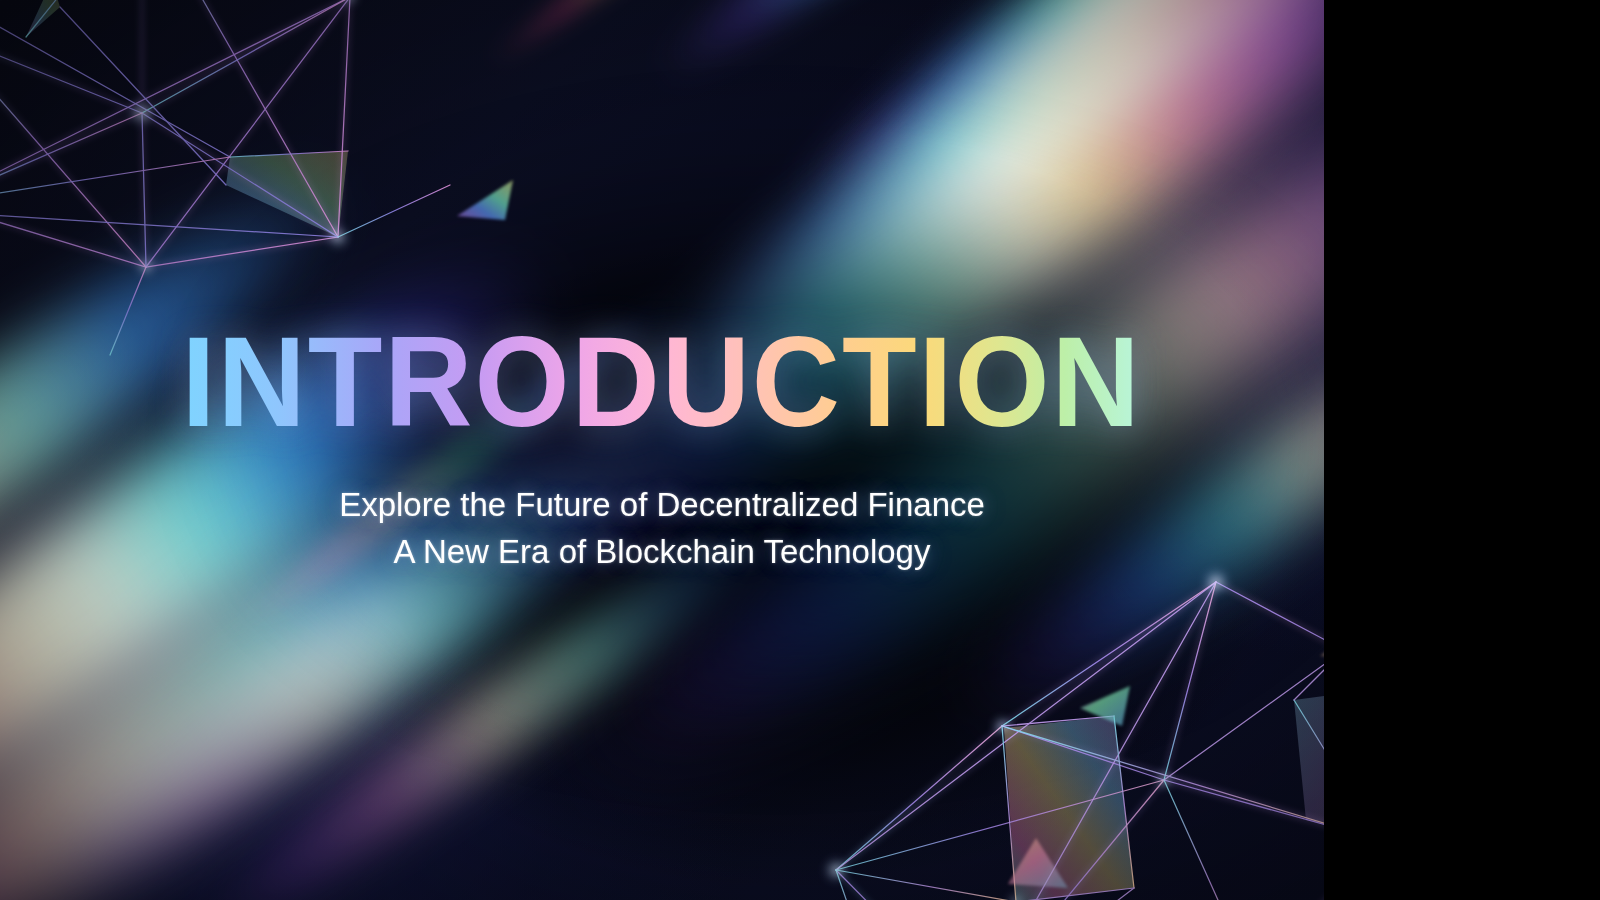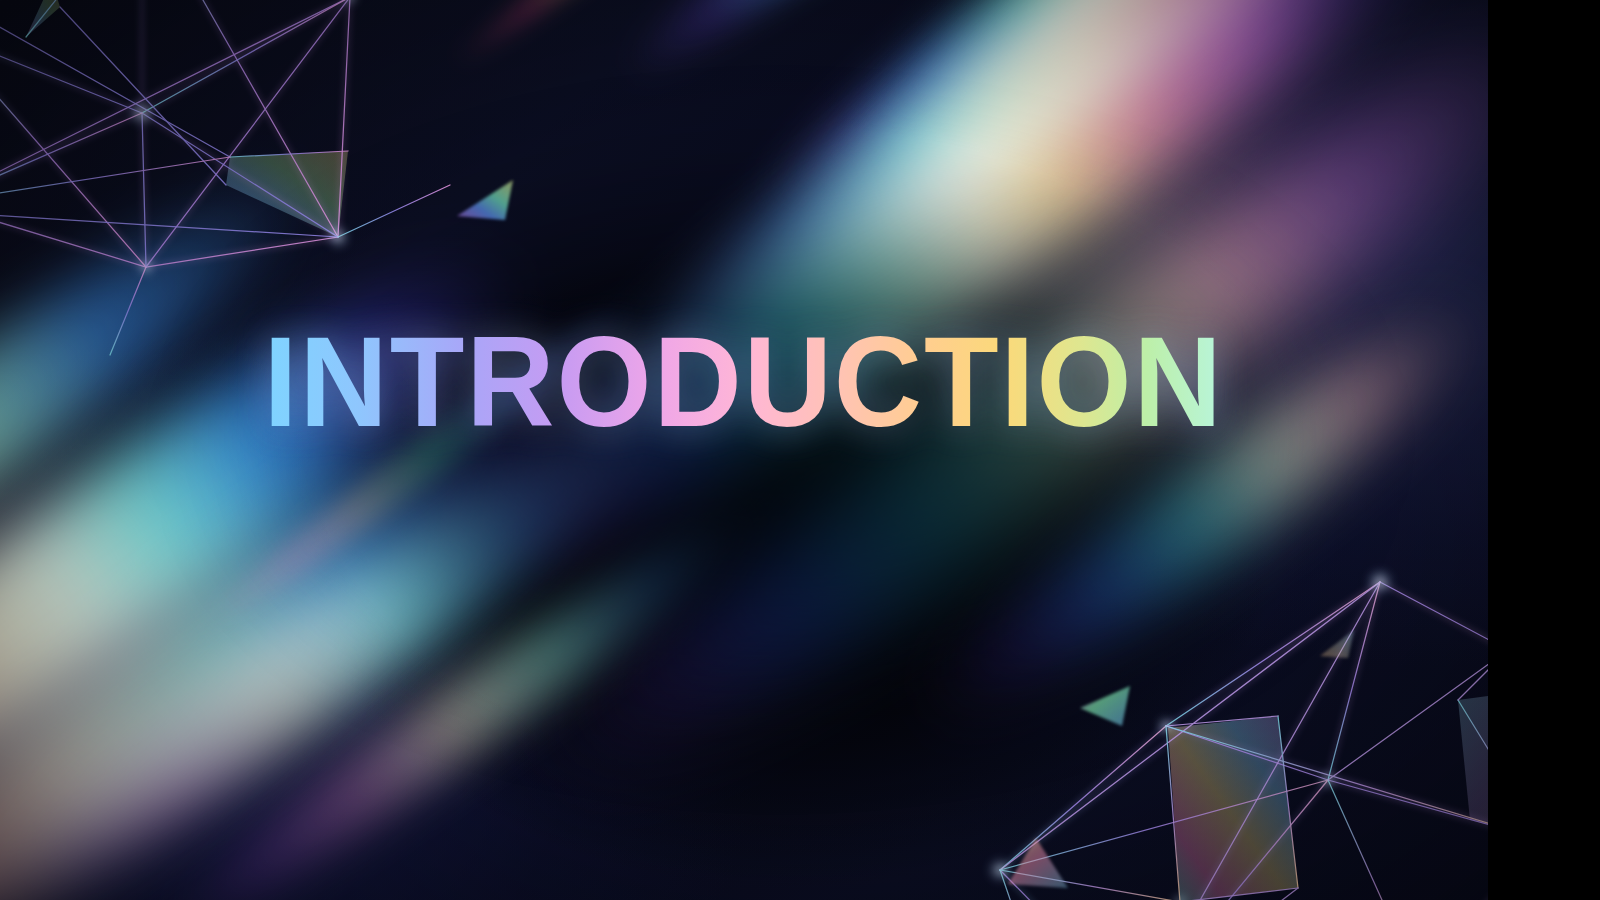--- a/index.html
+++ b/index.html
@@ -8,21 +8,21 @@
     padding: 0;
     background: #000000;
   }
   body {
     font-family: "Liberation Sans", sans-serif;
   }
 
   
   .stage {
     position: relative;
-    width: 1488px;
+    width: 1324px;
     height: 900px;
     overflow: hidden;
     background: #1d4ed8;
     isolation: isolate;
   }
 
   
   .bg-base {
     position: absolute;
     inset: 0;
@@ -613,16 +613,20 @@
 
   <div class="vignette"></div>
 
   <div class="content">
 
     <div class="title-wrap">
       <div class="title-glow">INTRODUCTION</div>
       <h1 class="hero-title">INTRODUCTION</h1>
     </div>
 
+    <p class="subtitle">
+      <span class="sub-line">Explore the Future of Decentralized Finance</span>
+      <span class="sub-line">A New Era of Blockchain Technology</span>
+    </p>
 
   </div>
 
 </div>
 
 </body></html>

